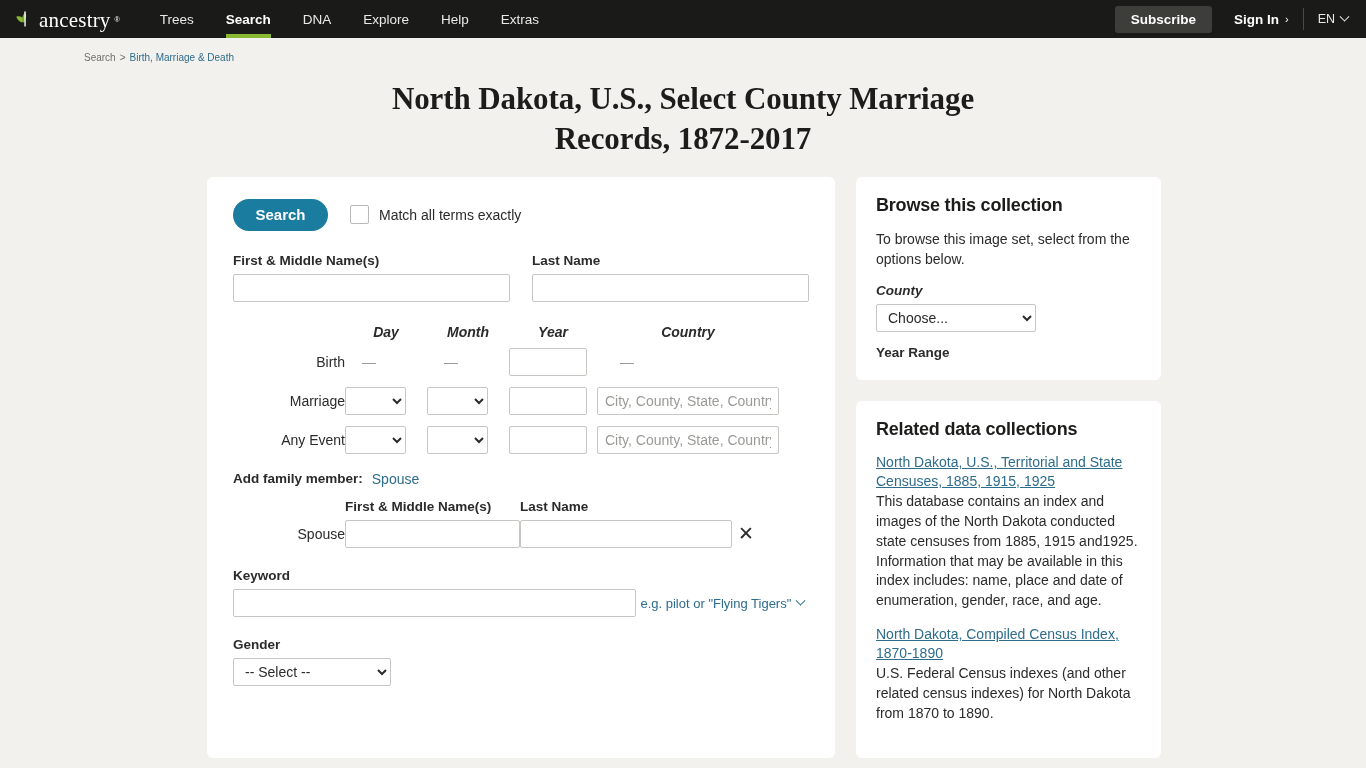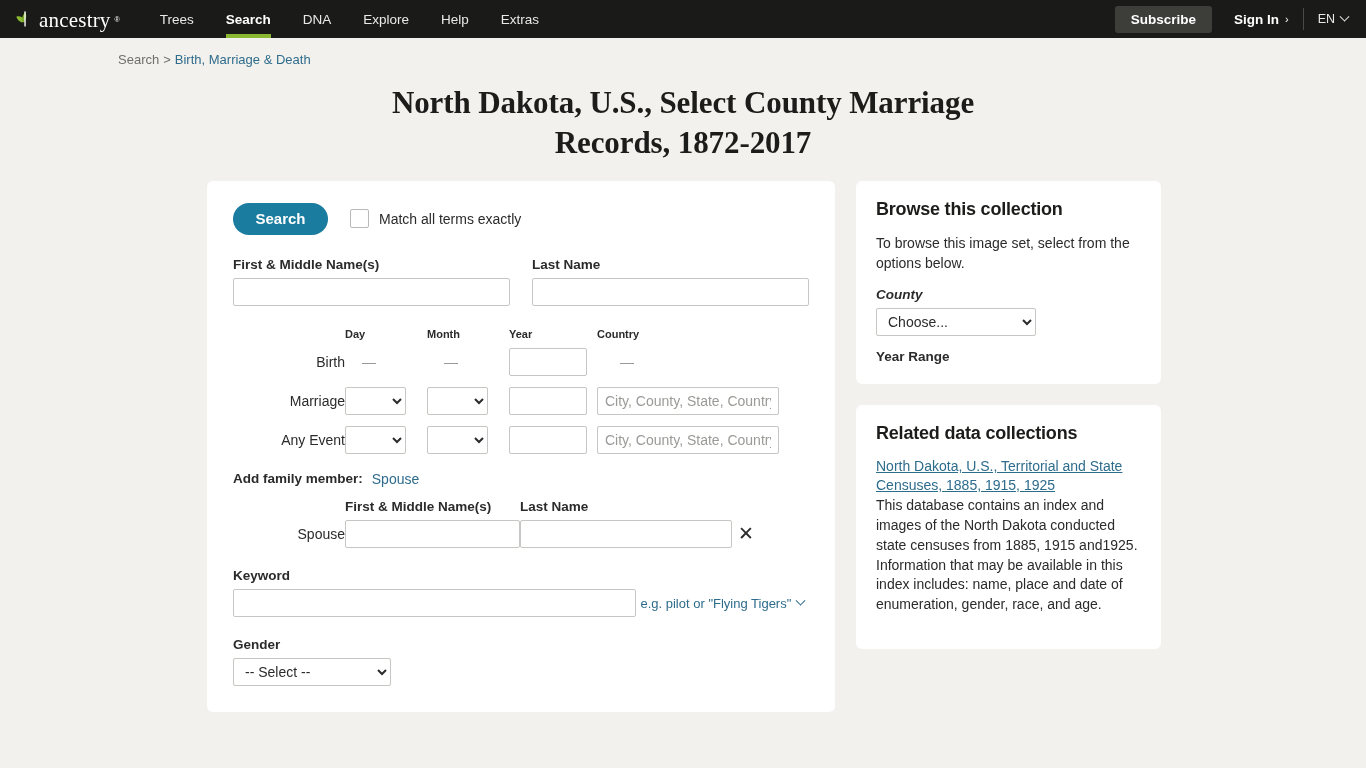--- a/index.html
+++ b/index.html
@@ -85,22 +85,22 @@
   .chev-d {
     display:inline-block;
     width:7px; height:7px;
     border-right:1.4px solid currentColor;
     border-bottom:1.4px solid currentColor;
     transform:rotate(45deg) translate(-2px,-2px);
   }
 
   
   .breadcrumb {
-    padding:14px 0 0 118px;
-    font-size:13px;
+    padding:14px 0 0 84px;
+    font-size:10px;
     color:#6f6f6c;
   }
   .breadcrumb a { color:#2e6c8c; text-decoration:none; cursor:pointer; }
   .bc-sep { margin:0 4px; color:#6f6f6c; }
 
   .page-title {
     margin:16px auto 0;
     width:700px;
     text-align:center;
     font-family:"Liberation Serif", serif;
@@ -169,25 +169,26 @@
     font-family:"Liberation Sans", sans-serif;
     color:#2b2b2b;
     outline:none;
     width:100%;
   }
   .txt::placeholder { color:#9a9a97; }
 
   
   .events { border-collapse:collapse; margin-left:0; }
   .events th {
-    font-size:11px;
-    font-weight:bold;
-    text-align:left;
+    font-size:14px;
+    font-weight:bold;
+    text-align:center;
     padding:0 0 8px 0;
     color:#2b2b2b;
+    font-style:italic;
   }
   .events td { padding:0 0 11px 0; vertical-align:middle; }
   .ev-name {
     font-size:14px;
     text-align:right;
     padding-right:14px;
     color:#2b2b2b;
     white-space:nowrap;
   }
   .c-label { width:112px; }
@@ -426,15 +427,19 @@
     </div>
 
     <div class="card side-card">
       <h2 class="side-h">Related data collections</h2>
 
       <div class="rel-item">
         <a class="rel-link">North Dakota, U.S., Territorial and State Censuses, 1885, 1915, 1925</a>
         <div class="rel-desc">This database contains an index and images of the North Dakota conducted state censuses from 1885, 1915 and1925. Information that may be available in this index includes: name, place and date of enumeration, gender, race, and age.</div>
       </div>
 
+      <div class="rel-item">
+        <a class="rel-link">North Dakota, Compiled Census Index, 1870-1890</a>
+        <div class="rel-desc">U.S. Federal Census indexes (and other related census indexes) for North Dakota from 1870 to 1890.</div>
+      </div>
     </div>
   </div>
 </div>
 
 </body></html>

